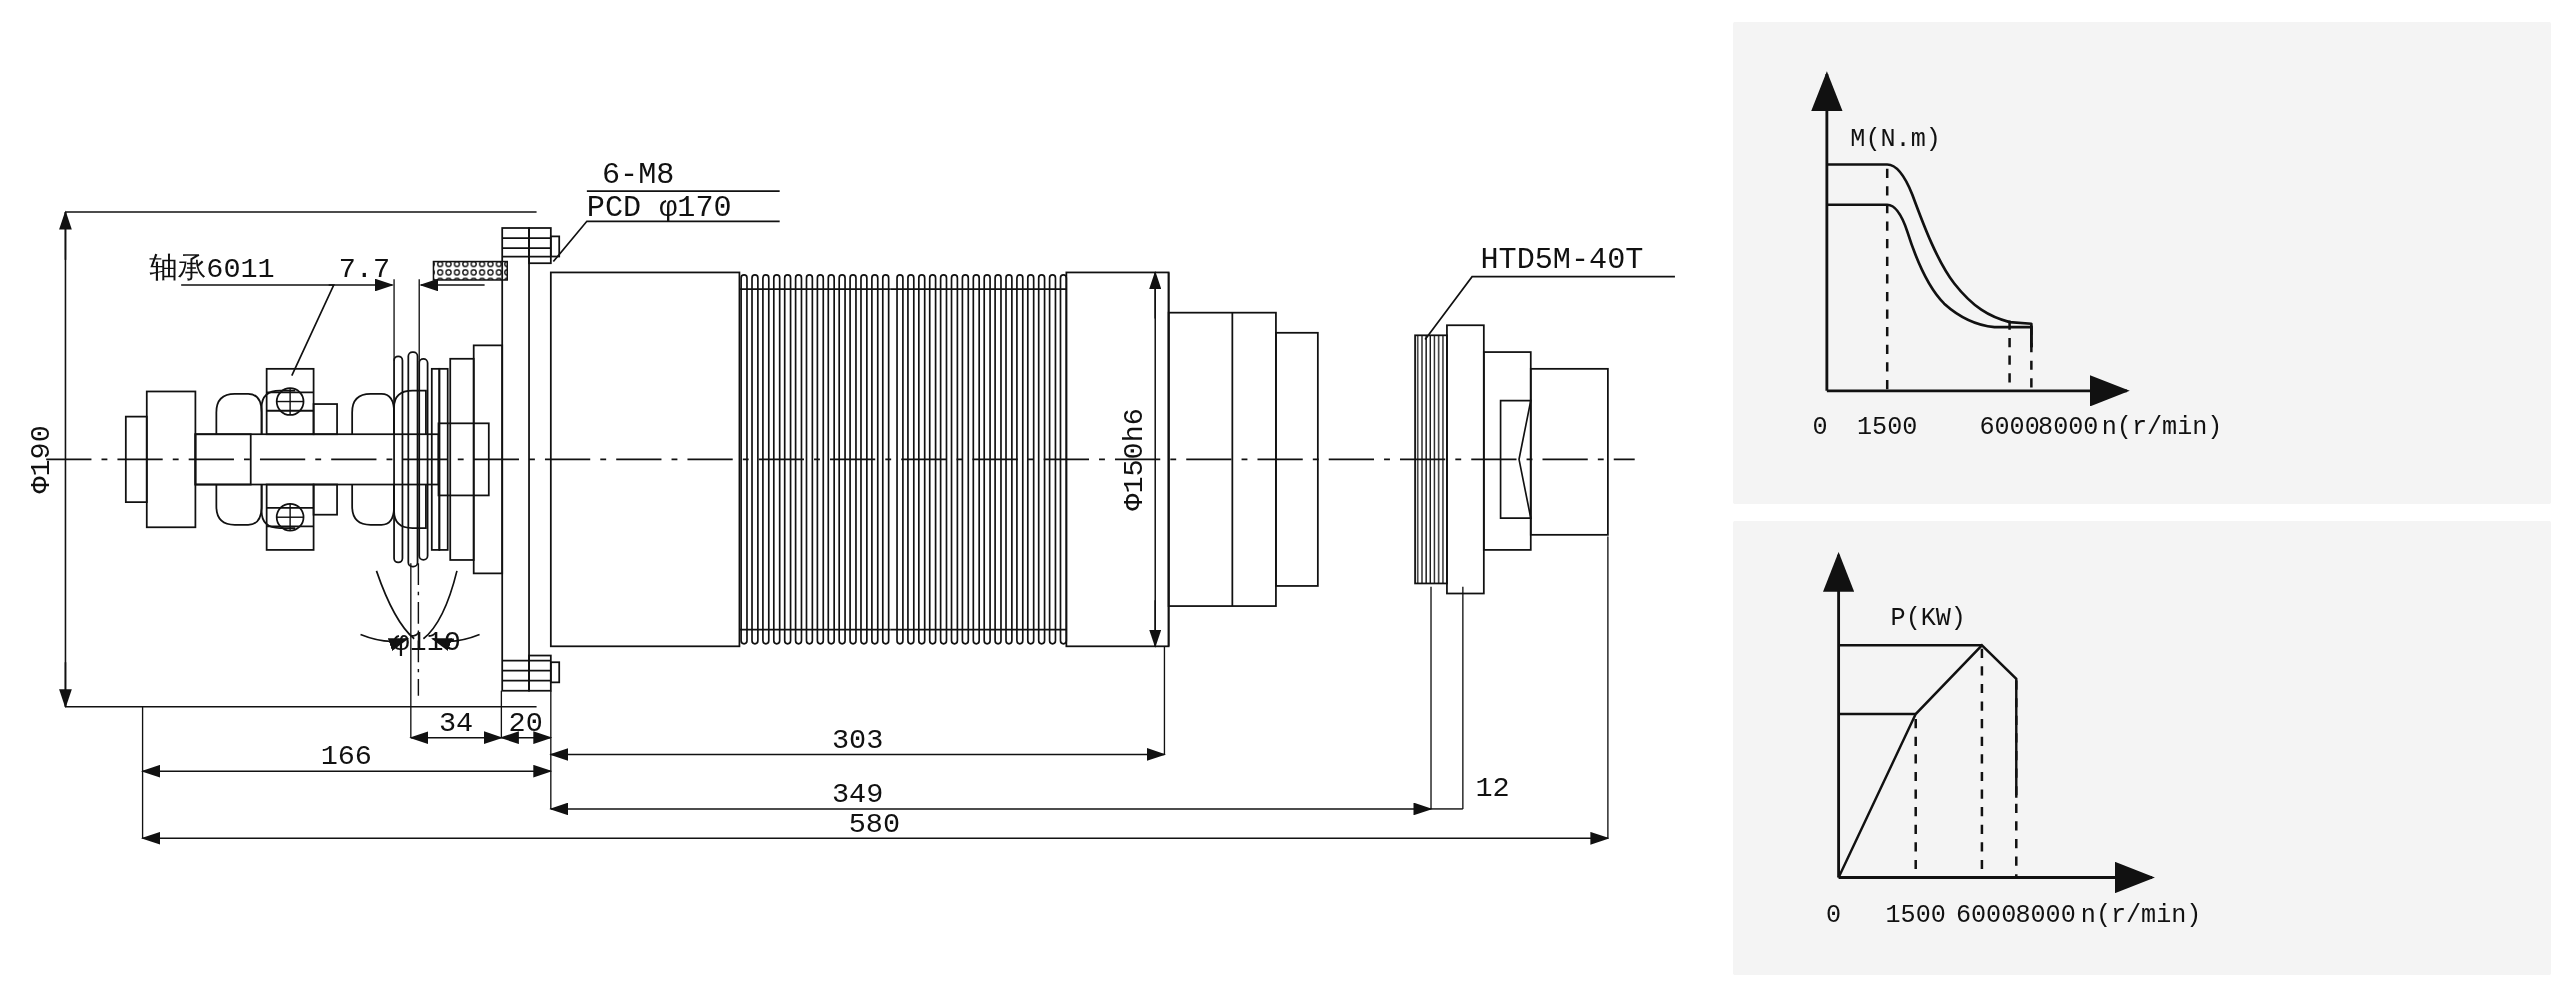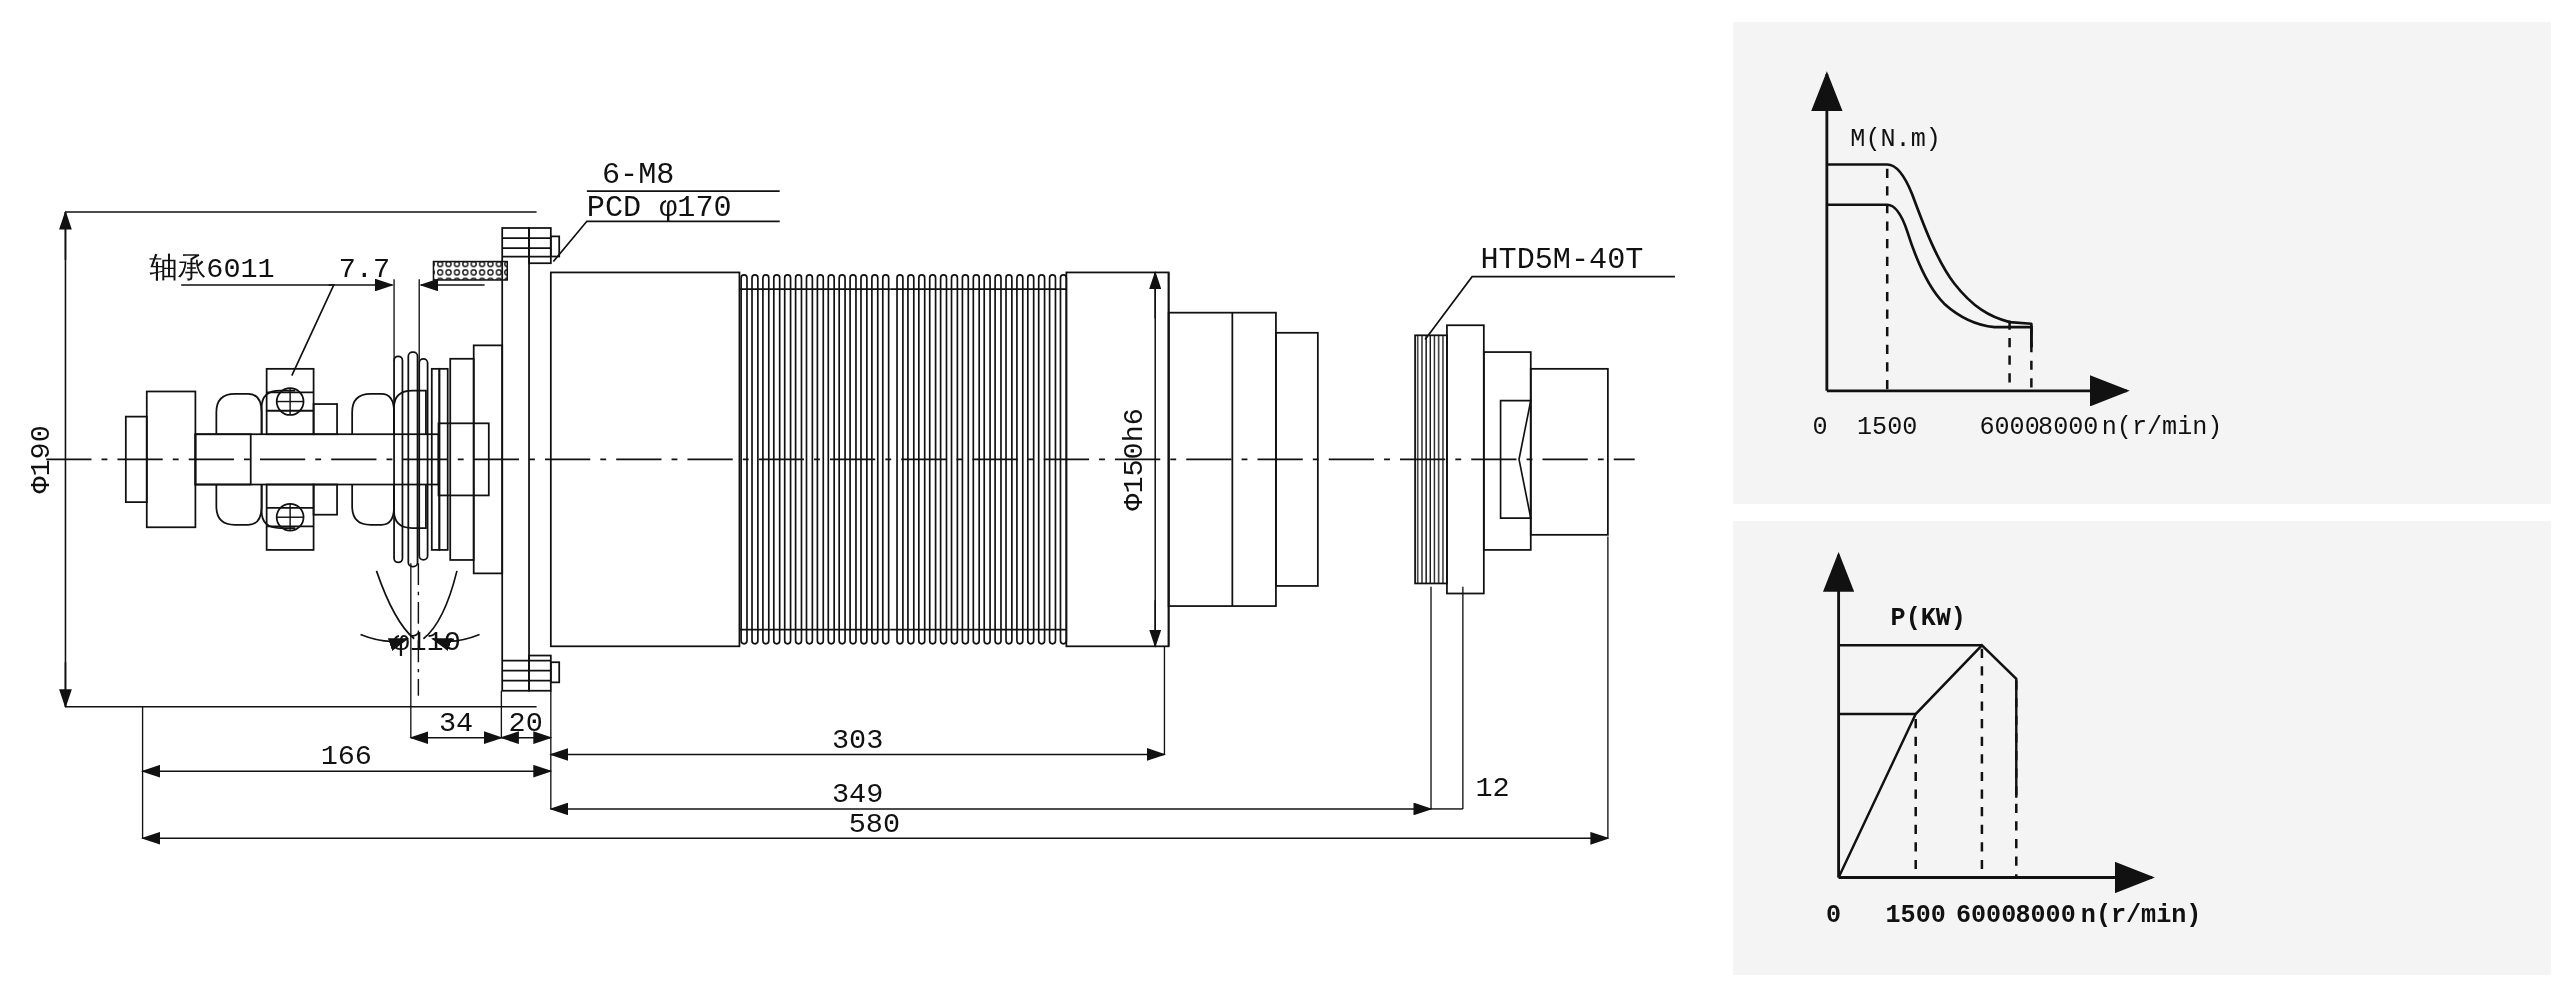--- a/index.html
+++ b/index.html
@@ -15,21 +15,21 @@
   #drawing-svg{position:absolute;left:0;top:0;}
 
   
   #charts-column{position:absolute;left:1733px;top:22px;width:818px;height:953px;}
   .chart-panel{
     position:absolute;left:0;width:818px;
     background:#f4f4f4;
     border-radius:1.7px;
   }
   #panel-torque{top:0;height:482px;}
-  #panel-power{top:499px;height:454px;font-weight:bold;}
+  #panel-power{top:499px;height:454px;}
   .chart-svg{position:absolute;left:0;top:0;}
 
   .lbl{font-family:"Liberation Mono", monospace;fill:#111;}
 </style>
 </head>
 <body>
 
 <div class="root">
 
   <div id="drawing-pane">

